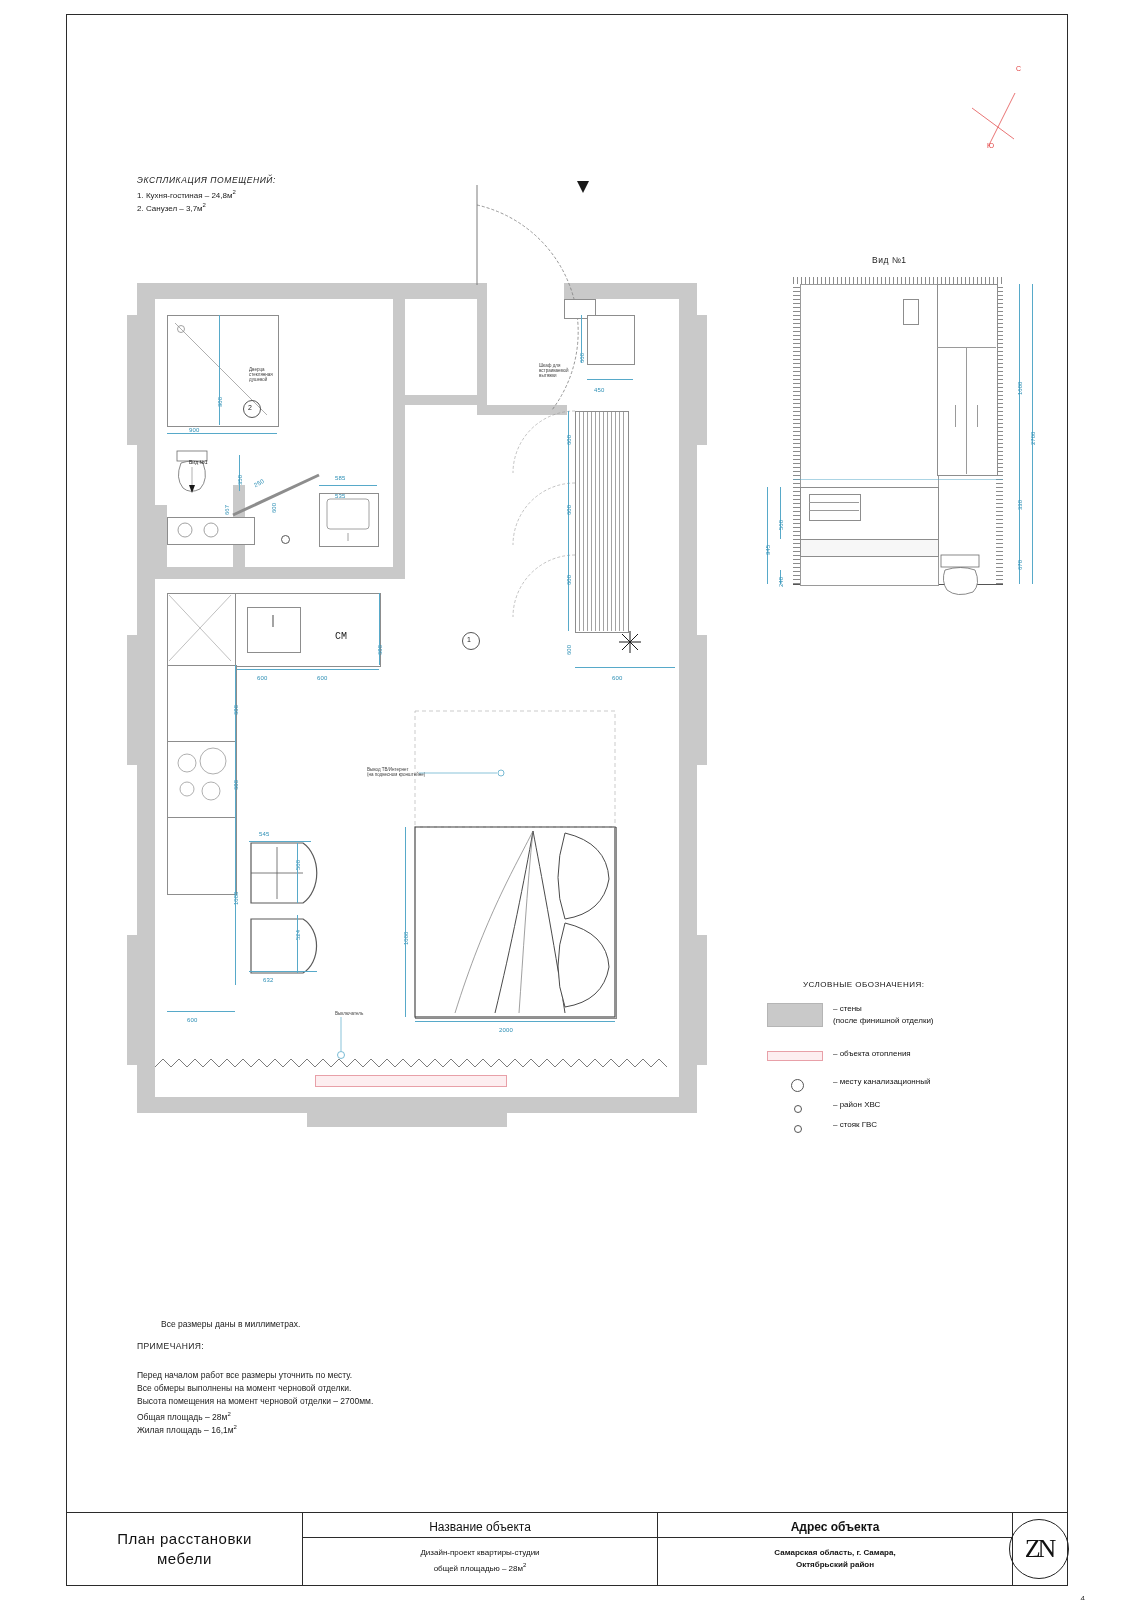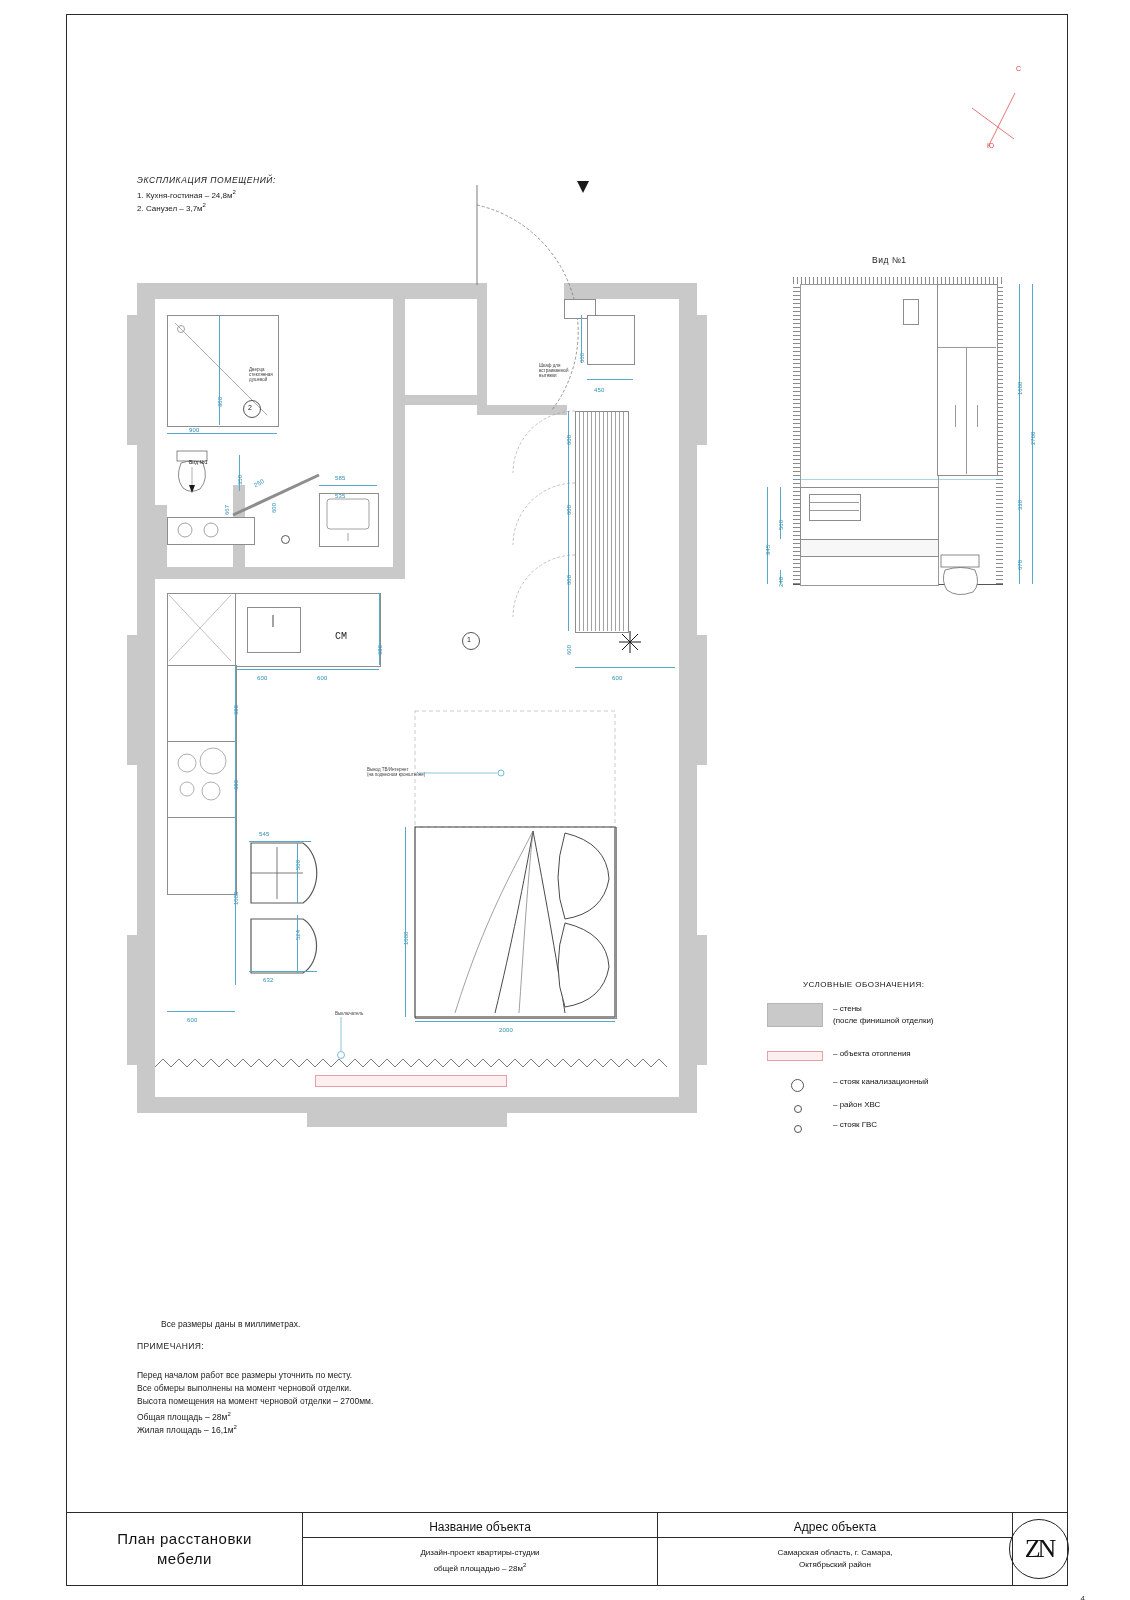--- a/index.html
+++ b/index.html
@@ -323,21 +323,21 @@
 (после финишной отделки)</div>
     </div>
 
     <div>
       <div class="radiator" style="left:700px;top:1036px;width:54px;height:8px;"></div>
       <div class="txt legend" style="left:766px;top:1034px;">– объекта отопления</div>
     </div>
 
     <div>
       <div class="circ" style="left:724px;top:1064px;width:11px;height:11px;"></div>
-      <div class="txt legend" style="left:766px;top:1062px;">– стояк канализационный</div>
+      <div class="txt legend" style="left:766px;top:1062px;">– месту канализационный</div>
     </div>
 
     <div>
       <div class="circ" style="left:727px;top:1090px;width:6px;height:6px;"></div>
       <div class="txt legend" style="left:766px;top:1085px;">– район ХВС</div>
     </div>
 
     <div>
       <div class="circ" style="left:727px;top:1110px;width:6px;height:6px;"></div>
       <div class="txt legend" style="left:766px;top:1105px;">– стояк ГВС</div>
@@ -353,21 +353,21 @@
 
     <div class="tb">
       <div class="tbcell" style="left:0px;width:235px;border-left:none;">
         <div class="bigtitle" style="top:16px;">План расстановки<br>мебели</div>
       </div>
       <div class="tbcell" style="left:235px;width:355px;">
         <div class="tbline" style="left:0;top:24px;width:355px;"></div>
         <div class="tbcap" style="top:7px;">Название объекта</div>
         <div class="tbval" style="top:34px;">Дизайн-проект квартиры-студии<br>общей площадью – 28м<span class="sup">2</span></div>
       </div>
-      <div class="tbcell" style="left:590px;width:355px;">
+      <div class="tbcell" style="left:590px;width:355px;font-weight:bold;">
         <div class="tbline" style="left:0;top:24px;width:355px;"></div>
         <div class="tbcap" style="top:7px;">Адрес объекта</div>
         <div class="tbval" style="top:34px;">Самарская область, г. Самара,<br>Октябрьский район</div>
       </div>
       <div class="tbcell" style="left:945px;width:55px;">
         <div class="logo" style="right:-2px;bottom:6px;">
           <div class="logoZ">ZN</div>
         </div>
       </div>
     </div>

